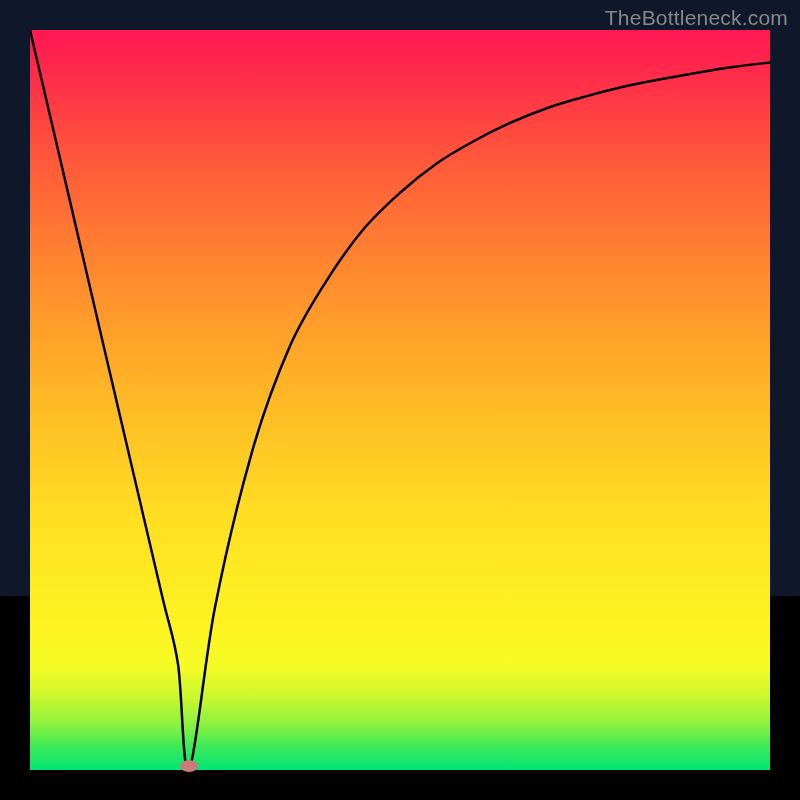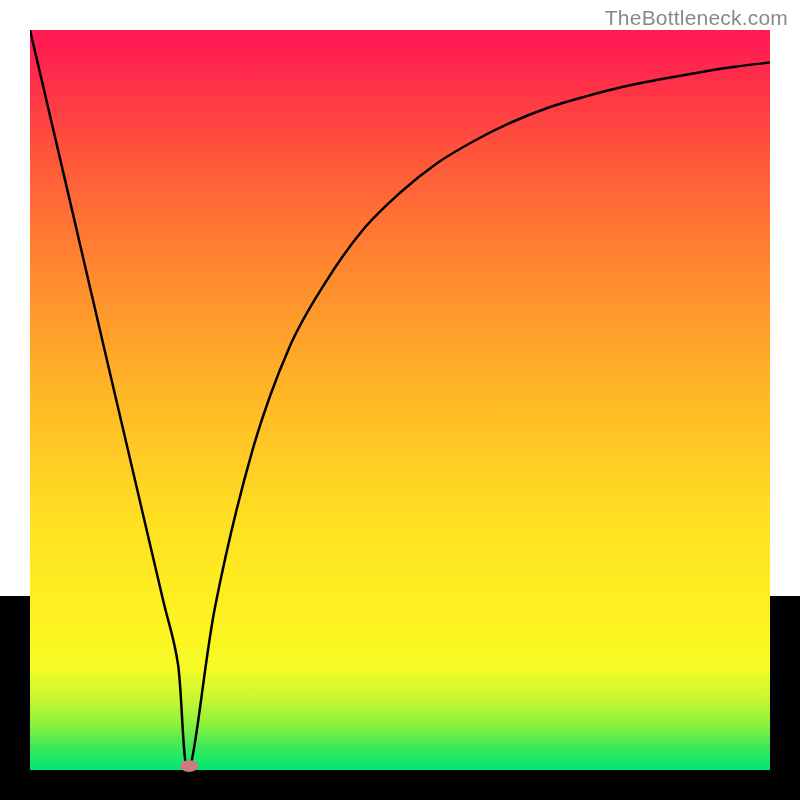--- a/index.html
+++ b/index.html
@@ -8,21 +8,21 @@
     width: 800px;
     height: 800px;
     overflow: hidden;
     font-family: Arial, Helvetica, sans-serif;
     background: #000;
   }
   .frame {
     position: relative;
     width: 800px;
     height: 596px;
-    background: #ffffff;
+    background: #0f172a;
   }
   .plot {
     position: absolute;
     left: 30px;
     top: 30px;
     width: 740px;
     height: 740px;
   }
   .gradient {
     position: absolute;

